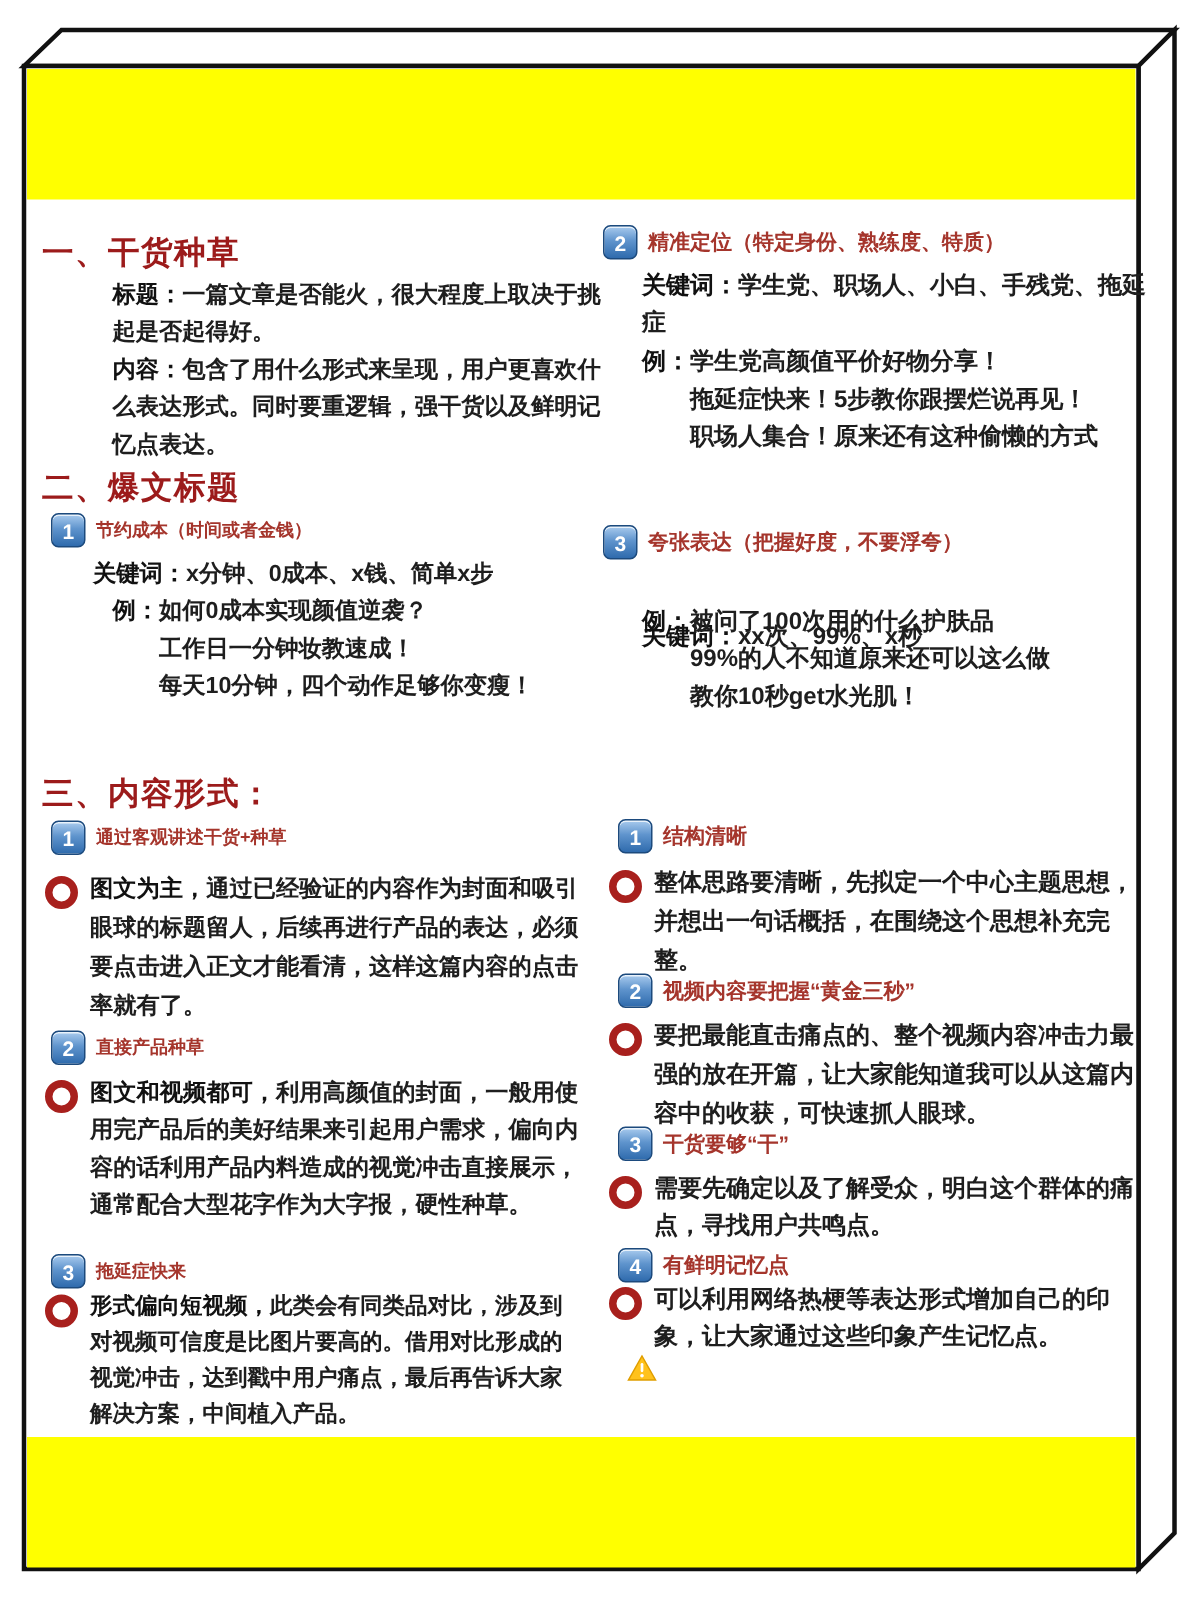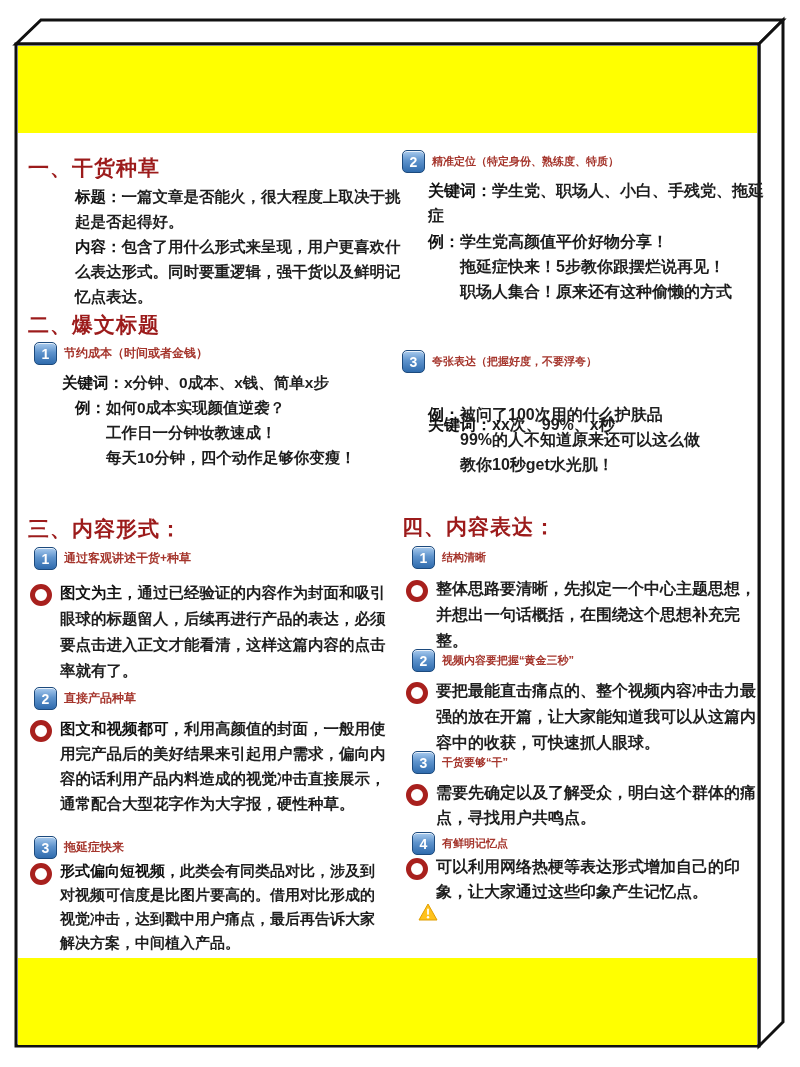--- a/index.html
+++ b/index.html
@@ -29,21 +29,21 @@
   .item-title{font-size:12px;font-weight:700;color:#a5352c;white-space:nowrap;}
   .exrow{display:flex;}
   .ex-label{font-weight:800;font-size:15.5px;line-height:25px;color:#111;flex:0 0 auto;}
   .ex-lines div{font-size:15.5px;line-height:25px;font-weight:600;color:#1e1e1e;white-space:nowrap;}
   .ringrow{display:flex;gap:8px;align-items:flex-start;}
   .ring{flex:0 0 auto;width:12px;height:12px;border:5px solid #a8201d;border-radius:50%;margin-top:4px;background:#fff;}
   .warnrow{display:flex;gap:7px;align-items:center;font-size:16px;font-weight:800;color:#111;white-space:nowrap;}
   .col-right .body{font-size:16px;}
   .col-right .ex-lines div{font-size:16px;}
   .col-right .ex-label{font-size:16px;}
-  .col-right .item-title{font-size:11px;}
+  .col-right .item-title{font-size:14px;}
 </style>
 </head>
 <body>
 
 <div class="stage">
 
   <svg class="frame" width="800" height="1067" viewBox="0 0 800 1067">
     <polygon points="16,44 41,20 783,20 759,44" fill="#ffffff" stroke="#111111" stroke-width="3"></polygon>
     <polygon points="759,44 783,20 783,1022 759,1046" fill="#ffffff" stroke="#111111" stroke-width="3"></polygon>
     <rect x="16" y="44" width="743" height="1002" fill="#ffffff" stroke="#111111" stroke-width="3"></rect>
@@ -131,21 +131,20 @@
     <p class="blk body lh25" style="top:392px;left:26px;width:342px;margin-top:20px;"><b>关键词：</b><span>xx次、99%、x秒</span></p>
     <div class="blk exrow" style="top:402px;left:26px;">
       <span class="ex-label">例：</span>
       <div class="ex-lines">
         <div>被问了100次用的什么护肤品</div>
         <div>99%的人不知道原来还可以这么做</div>
         <div>教你10秒get水光肌！</div>
       </div>
     </div>
 
-    <div class="blk sec-h" style="top:513px;left:0;">四、内容表达：</div>
 
     <div class="blk item" style="top:546px;left:10px;">
       <span class="badge">1</span>
       <span class="item-title">结构清晰</span>
     </div>
     <div class="blk ringrow" style="top:576px;left:4px;width:352px;">
       <span class="ring"></span>
       <p class="body" style="width:322px;">整体思路要清晰，先拟定一个中心主题思想，并想出一句话概括，在围绕这个思想补充完整。</p>
     </div>
 

